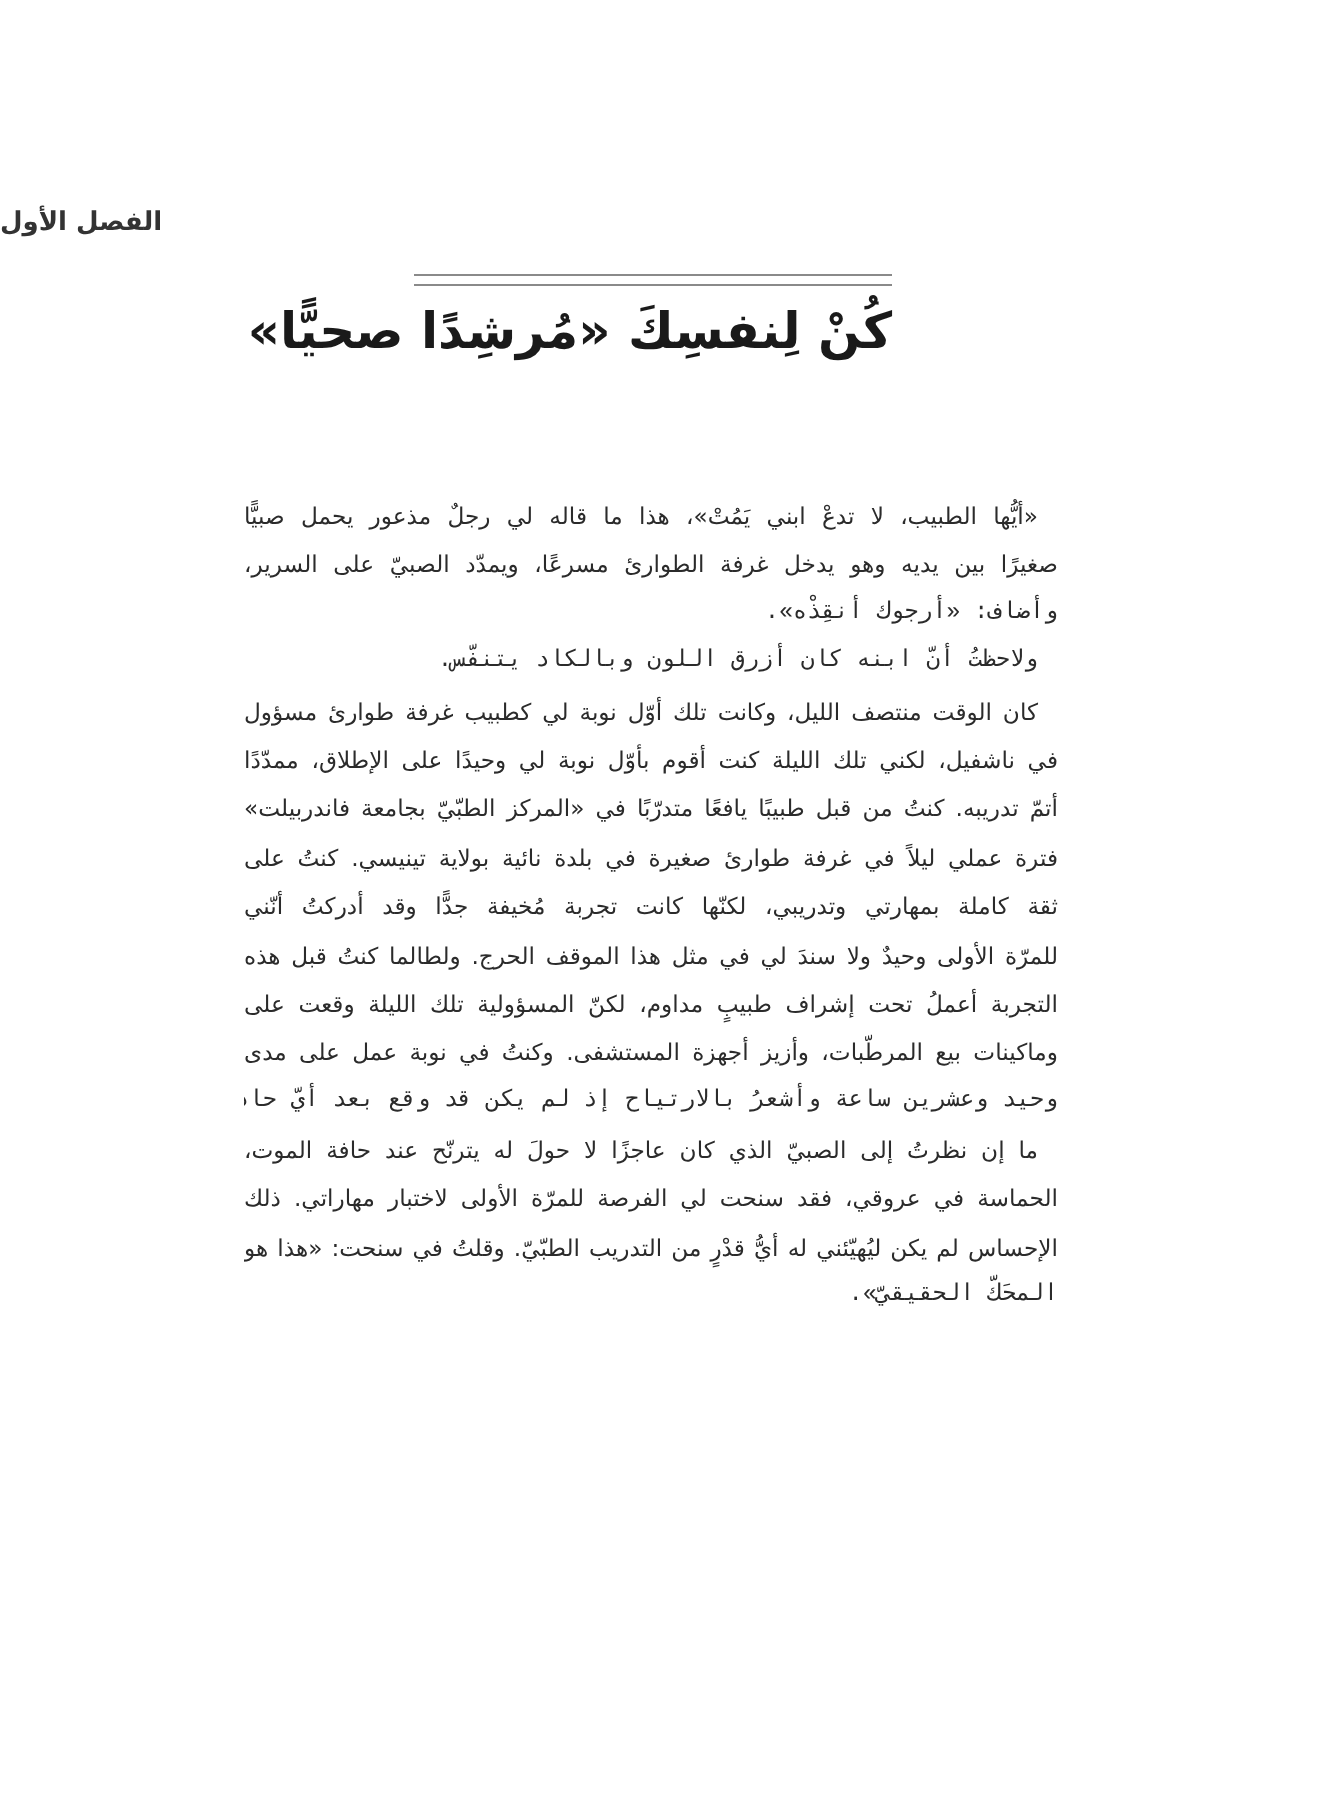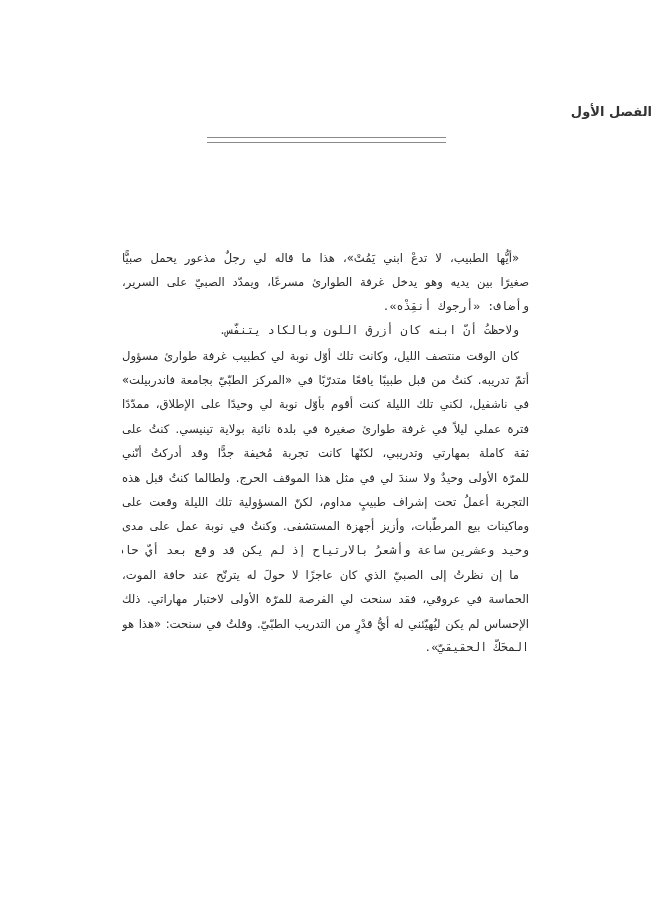--- a/index.html
+++ b/index.html
@@ -19,21 +19,21 @@
       position: absolute;
       left: 0; top: 0;
       width: 660px; height: 900px;
       background: #ffffff;
     }
     .chapter-label {
       position: absolute;
       top: 104px;
       left: 0;
       width: 652px;
-      text-align: right;
+      text-align: left;
       font-size: 13px;
       font-weight: bold;
       color: #333333;
       direction: rtl;
     }
     .double-rule {
       position: absolute;
       left: 207px;
       top: 137px;
       width: 239px;
@@ -85,32 +85,33 @@
   </style>
 </head>
 <body>
 
 <div class="page">
 
   <div class="chapter-label">الفصل الأول</div>
 
   <div class="double-rule"></div>
 
+  <div class="chapter-title">كُنْ لِنفسِكَ «مُرشِدًا صحيًّا»</div>
 
   <div class="body-text">
 
     <span class="line indent">«أيُّها الطبيب، لا تدعْ ابني يَمُتْ»، هذا ما قاله لي رجلٌ مذعور يحمل صبيًّا</span>
     <span class="line">صغيرًا بين يديه وهو يدخل غرفة الطوارئ مسرعًا، ويمدّد الصبيّ على السرير،</span>
     <span class="line last">وأضاف: «أرجوك أنقِذْه».</span>
 
     <span class="line last indent">ولاحظتُ أنّ ابنه كان أزرق اللون وبالكاد يتنفّس.</span>
 
     <span class="line indent">كان الوقت منتصف الليل، وكانت تلك أوّل نوبة لي كطبيب غرفة طوارئ مسؤول</span>
+    <span class="line">في ناشفيل، لكني تلك الليلة كنت أقوم بأوّل نوبة لي وحيدًا على الإطلاق، ممدّدًا</span>
     <span class="line">أتمّ تدريبه. كنتُ من قبل طبيبًا يافعًا متدرّبًا في «المركز الطبّيّ بجامعة فاندربيلت»</span>
-    <span class="line">في ناشفيل، لكني تلك الليلة كنت أقوم بأوّل نوبة لي وحيدًا على الإطلاق، ممدّدًا</span>
     <span class="line">فترة عملي ليلاً في غرفة طوارئ صغيرة في بلدة نائية بولاية تينيسي. كنتُ على</span>
     <span class="line">ثقة كاملة بمهارتي وتدريبي، لكنّها كانت تجربة مُخيفة جدًّا وقد أدركتُ أنّني</span>
     <span class="line">للمرّة الأولى وحيدٌ ولا سندَ لي في مثل هذا الموقف الحرج. ولطالما كنتُ قبل هذه</span>
     <span class="line">التجربة أعملُ تحت إشراف طبيبٍ مداوم، لكنّ المسؤولية تلك الليلة وقعت على</span>
 
     <span class="line">وماكينات بيع المرطّبات، وأزيز أجهزة المستشفى. وكنتُ في نوبة عمل على مدى</span>
     <span class="line last">وحيد وعشرين ساعة وأشعرُ بالارتياح إذ لم يكن قد وقع بعد أيّ حادثٍ فاجع.</span>
 
     <span class="line indent">ما إن نظرتُ إلى الصبيّ الذي كان عاجزًا لا حولَ له يترنّح عند حافة الموت،</span>
     <span class="line">الحماسة في عروقي، فقد سنحت لي الفرصة للمرّة الأولى لاختبار مهاراتي. ذلك</span>

